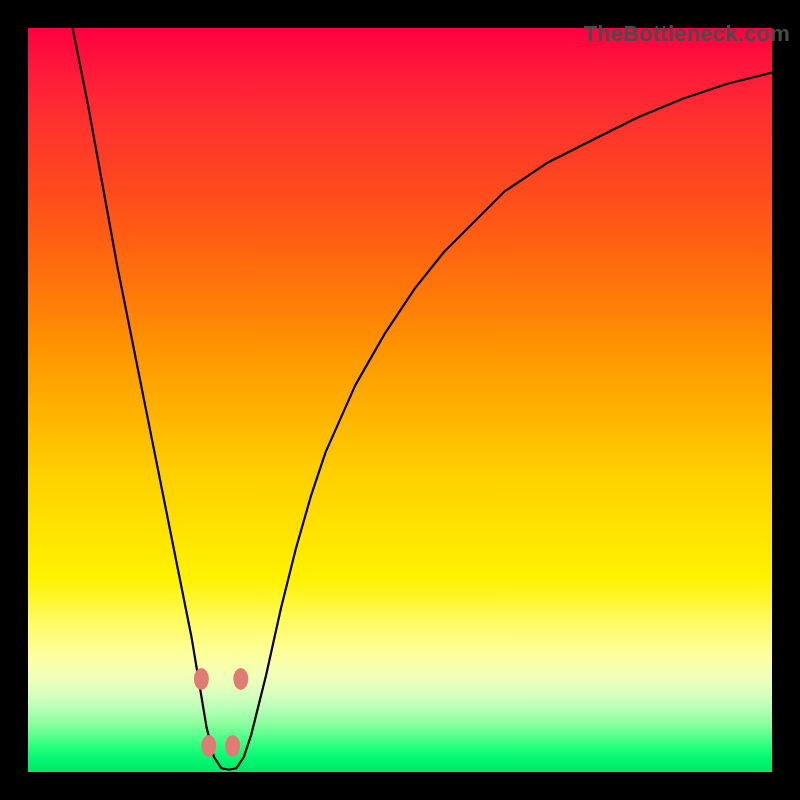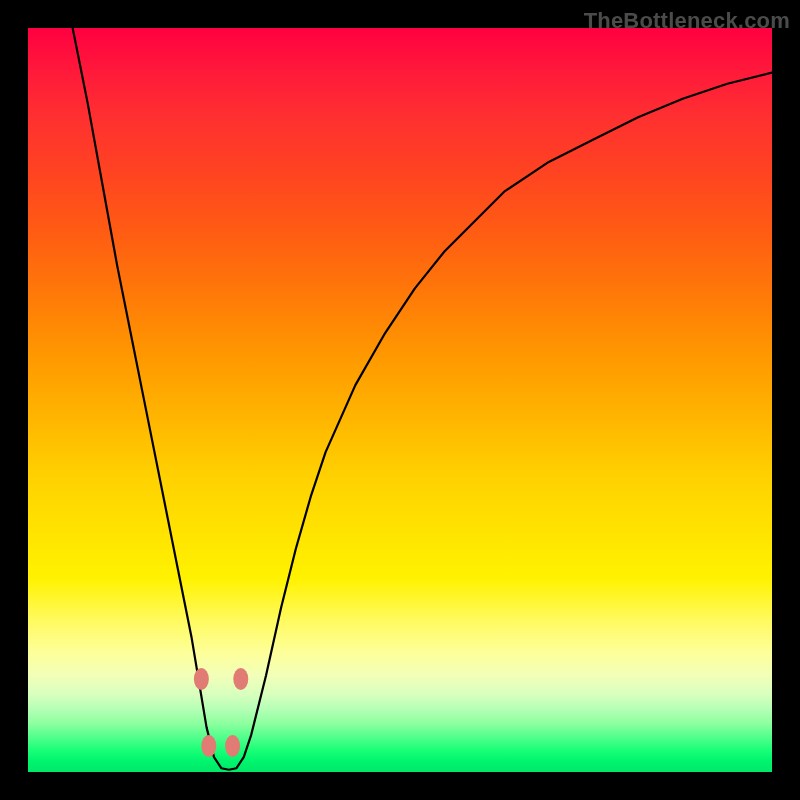--- a/index.html
+++ b/index.html
@@ -12,21 +12,21 @@
     font-family: Arial, Helvetica, sans-serif;
   }
   .stage {
     position: relative;
     width: 800px;
     height: 800px;
     background: #000000;
   }
   .watermark {
     position: absolute;
-    top: 8px;
+    top: 21px;
     right: 10px;
     color: #4b4b4b;
     font-size: 22px;
     font-weight: 600;
     letter-spacing: 0.2px;
     z-index: 5;
   }
   .plot {
     position: absolute;
     left: 28px;

